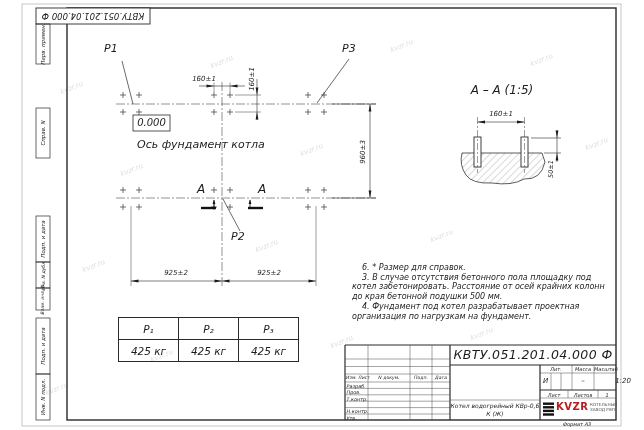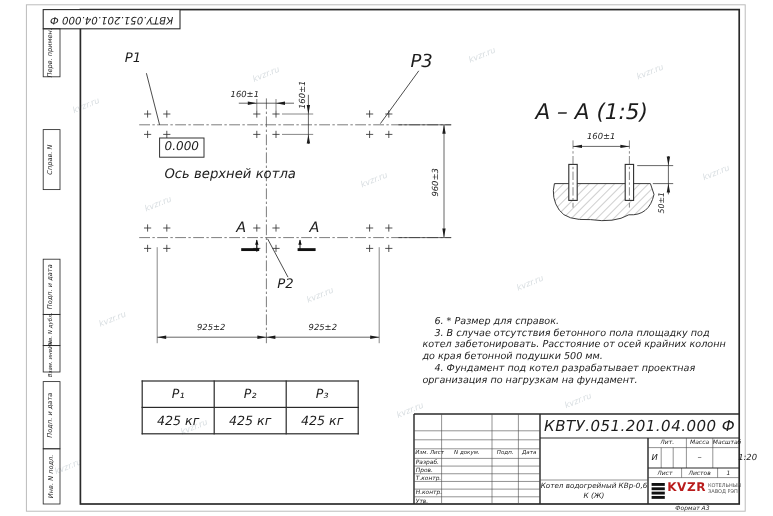--- a/index.html
+++ b/index.html
@@ -202,37 +202,37 @@
       <span style="font-size:4.6px">Взам. инв. N</span>
     </div>
   <div class="t rot" style="left:36px;top:318px;width:14px;height:56px;">
       <span style="font-size:5.5px">Подп. и дата</span>
     </div>
   <div class="t rot" style="left:36px;top:374px;width:14px;height:46px;">
       <span style="font-size:5.5px">Инв. N подл.</span>
     </div>
 
   <span class="t" style="left:104px;top:42px;font-size:11px;">Р1</span>
-  <span class="t" style="left:342px;top:42px;font-size:15px;">Р3</span>
+  <span class="t" style="left:342px;top:42px;font-size:11px;">Р3</span>
   <span class="t" style="left:231px;top:230px;font-size:11px;">Р2</span>
   <span class="t c" style="left:133px;top:115px;width:37px;height:16px;line-height:16px;font-size:10px;">0.000</span>
-  <span class="t" style="left:137px;top:138px;font-size:11px;">Ось верхней котла</span>
+  <span class="t" style="left:137px;top:138px;font-size:11px;">Ось фундамент котла</span>
   <span class="t c" style="left:193px;top:182px;width:16px;font-size:12px;">А</span>
   <span class="t c" style="left:254px;top:182px;width:16px;font-size:12px;">А</span>
   <span class="t c" style="left:184px;top:75px;width:40px;font-size:7px;">160±1</span>
   <div class="t rot" style="left:245px;top:62px;width:13px;height:34px;">
       <span style="font-size:7px">160±1</span>
     </div>
   <div class="t rot" style="left:356px;top:133px;width:13px;height:38px;">
       <span style="font-size:7px">960±3</span>
     </div>
   <span class="t c" style="left:156px;top:269px;width:40px;font-size:7px;">925±2</span>
   <span class="t c" style="left:249px;top:269px;width:40px;font-size:7px;">925±2</span>
 
-  <span class="t c" style="left:430px;top:83px;width:110px;font-size:18px;text-align:right;">А – А (1:5)</span>
+  <span class="t c" style="left:447px;top:83px;width:110px;font-size:12px;">А – А (1:5)</span>
   <span class="t c" style="left:481px;top:110px;width:40px;font-size:7px;">160±1</span>
   <div class="t rot" style="left:545px;top:155px;width:12px;height:28px;">
       <span style="font-size:6.5px">50±1</span>
     </div>
 
   <div class="notes">
     <p>6. * Размер для справок.</p>
     <p>3. В случае отсутствия бетонного пола площадку под котел забетонировать. Расстояние от осей крайних колонн до края бетонной подушки 500 мм.</p>
     <p>4. Фундамент под котел разрабатывает проектная организация по нагрузкам на фундамент.</p>
   </div>

